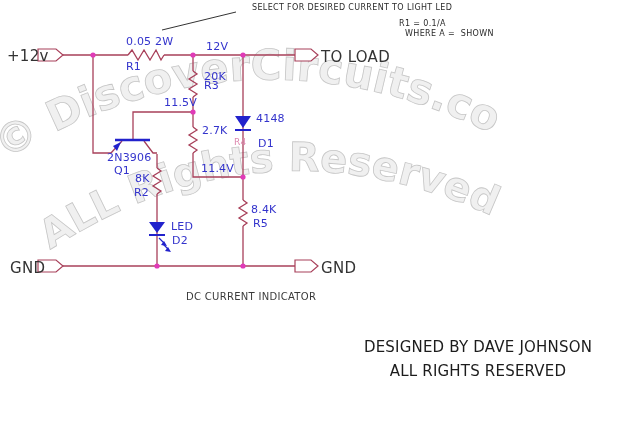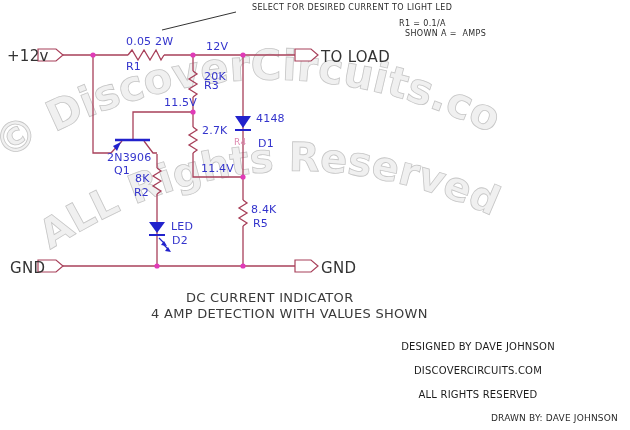--- a/index.html
+++ b/index.html
@@ -6,24 +6,24 @@
   .canvas{
     position:relative;width:630px;height:430px;background:#ffffff;overflow:hidden;
     font-family:"DejaVu Sans",sans-serif;
   }
   .canvas svg{position:absolute;left:0;top:0;}
   .lbl{position:absolute;white-space:pre;line-height:1.1;}
   .blk{color:#2a2a2a;font-size:8px;letter-spacing:0.35px;}
   .port{color:#333333;font-size:15px;letter-spacing:0.3px;}
   .blu{color:#3333cc;font-size:11px;letter-spacing:0.2px;}
   .pnk{color:#dd87ae;font-size:9px;letter-spacing:0.2px;padding-left:32px;}
-  .cap{color:#3a3a3a;font-size:13px;letter-spacing:0.3px;padding-left:48px;}
+  .cap{color:#3a3a3a;font-size:10px;letter-spacing:0.3px;padding-left:48px;}
   .credits{
     position:absolute;left:330px;top:335px;width:296px;text-align:center;
-    color:#1c1c1c;font-size:10px;line-height:24px;letter-spacing:0.2px;
+    color:#1c1c1c;font-size:15px;line-height:24px;letter-spacing:0.2px;
   }
   .drawnby{
     position:absolute;left:430px;top:413px;width:188px;text-align:right;
     color:#2a2a2a;font-size:9px;letter-spacing:0.2px;
   }
 </style>
 </head>
 <body>
 
 <div class="canvas">
@@ -95,21 +95,21 @@
     <g stroke="#a8405a" stroke-width="1.2" fill="#ffffff">
       <polygon points="38,49 56,49 63,55 56,61 38,61"></polygon>
       <polygon points="295,49 311,49 318,55 311,61 295,61"></polygon>
       <polygon points="38,260 56,260 63,266 56,272 38,272"></polygon>
       <polygon points="295,260 311,260 318,266 311,272 295,272"></polygon>
     </g>
   </svg>
 
   <div class="lbl blk" style="left:252px;top:4px">SELECT FOR DESIRED CURRENT TO LIGHT LED</div>
   <div class="lbl blk" style="left:399px;top:20px">R1 = 0.1/A</div>
-  <div class="lbl blk" style="left:405px;top:30px">SHOWN A =  AMPS</div>
+  <div class="lbl blk" style="left:405px;top:30px">WHERE A =  SHOWN</div>
 
   <div class="lbl port" style="left:7px;top:48px">+12v</div>
   <div class="lbl port" style="left:321px;top:49px">TO LOAD</div>
   <div class="lbl port" style="left:10px;top:260px">GND</div>
   <div class="lbl port" style="left:321px;top:260px">GND</div>
 
   <div class="lbl blu" style="left:206px;top:41px">12V</div>
   <div class="lbl blu" style="left:164px;top:97px">11.5V</div>
   <div class="lbl blu" style="left:201px;top:163px">11.4V</div>
 
@@ -131,22 +131,19 @@
   <div class="lbl blu" style="left:107px;top:152px">2N3906</div>
   <div class="lbl blu" style="left:114px;top:165px">Q1</div>
 
   <div class="lbl blu" style="left:135px;top:173px">8K</div>
   <div class="lbl blu" style="left:134px;top:187px">R2</div>
 
   <div class="lbl blu" style="left:171px;top:221px">LED</div>
   <div class="lbl blu" style="left:172px;top:235px">D2</div>
 
   <div class="lbl cap" style="left:138px;top:291px">DC CURRENT INDICATOR</div>
-  <div class="lbl cap" style="left:103px;top:307px">4 AMP DETECTION WITH VALUES SHOWN</div>
 
   <div class="credits">
     <div>DESIGNED BY DAVE JOHNSON</div>
-    <div>DISCOVERCIRCUITS.COM</div>
     <div>ALL RIGHTS RESERVED</div>
   </div>
-  <div class="drawnby">DRAWN BY: DAVE JOHNSON</div>
 
 </div>
 
 </body></html>

